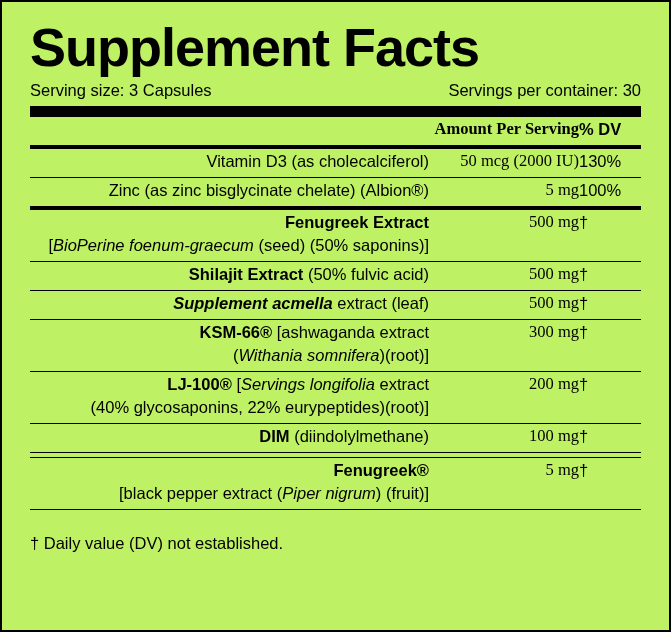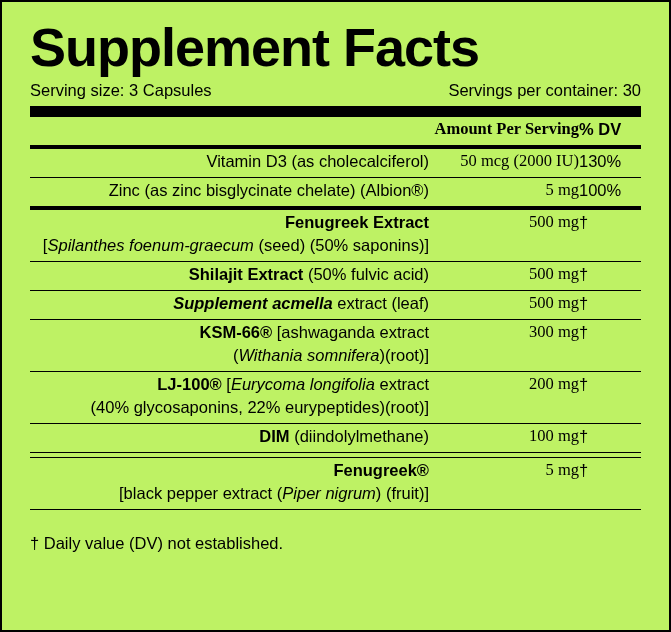--- a/index.html
+++ b/index.html
@@ -122,21 +122,21 @@
         </tr>
         <tr class="medline">
           <td colspan="3"></td>
         </tr>
         <tr>
           <td class="col-name nm"><b>Fenugreek Extract</b></td>
           <td class="col-amt">500 mg</td>
           <td class="col-dv">†</td>
         </tr>
         <tr class="cont">
-          <td class="col-name nm indent">[<i>Spilanthes foenum-graecum</i> (seed) (50% saponins)]</td>
+          <td class="col-name nm indent">[<i>BioPerine foenum-graecum</i> (seed) (50% saponins)]</td>
           <td class="col-amt"></td>
           <td class="col-dv"></td>
         </tr>
         <tr class="hairline">
           <td colspan="3"></td>
         </tr>
         <tr>
           <td class="col-name nm"><b>Shilajit Extract</b> (50% fulvic acid)</td>
           <td class="col-amt">500 mg</td>
           <td class="col-dv">†</td>
@@ -159,21 +159,21 @@
         </tr>
         <tr class="cont">
           <td class="col-name nm indent">(<i>Withania somnifera</i>)(root)]</td>
           <td class="col-amt"></td>
           <td class="col-dv"></td>
         </tr>
         <tr class="hairline">
           <td colspan="3"></td>
         </tr>
         <tr>
-          <td class="col-name nm"><b>LJ-100®</b> [<i>Eurycoma longifolia</i> extract</td>
+          <td class="col-name nm"><b>LJ-100®</b> [<i>Servings longifolia</i> extract</td>
           <td class="col-amt">200 mg</td>
           <td class="col-dv">†</td>
         </tr>
         <tr class="cont">
           <td class="col-name nm indent">(40% glycosaponins, 22% eurypeptides)(root)]</td>
           <td class="col-amt"></td>
           <td class="col-dv"></td>
         </tr>
         <tr class="hairline">
           <td colspan="3"></td>

